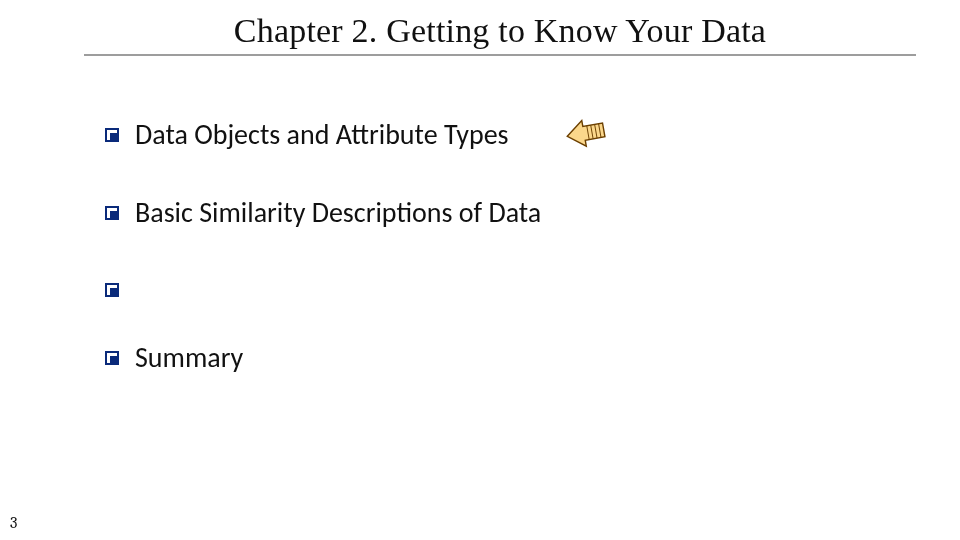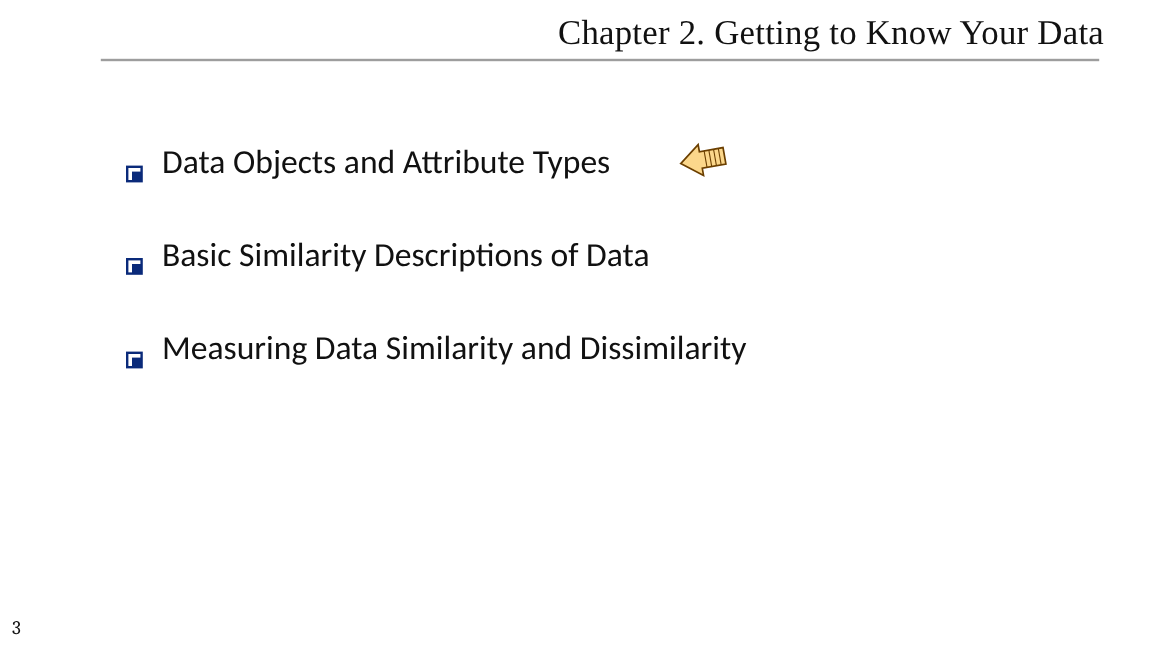--- a/index.html
+++ b/index.html
@@ -18,40 +18,40 @@
     height: 540px;
   }
   .title-wrap {
     position: absolute;
     left: 80px;
     right: 40px;
     top: 12px;
   }
   .title {
     font-family: Constantia, "Palatino Linotype", "Book Antiqua", Georgia, serif;
-    font-size: 29px;
+    font-size: 34px;
     color: #111;
-    text-align: right;
+    text-align: center;
     padding-bottom: 4px;
     letter-spacing: 0.2px;
   }
   .title-rule {
     height: 0;
     border-bottom: 2px solid #9d9d9d;
     margin: 0 4px;
   }
   .content {
     position: absolute;
     left: 105px;
     top: 118px;
     width: 740px;
   }
   .bullet-row {
     display: flex;
-    align-items: flex-end;
+    align-items: flex-start;
     margin-bottom: 44px;
   }
   .bullet-row:last-child { margin-bottom: 0; }
   .sq-bullet {
     flex: 0 0 auto;
     width: 14px;
     height: 14px;
     border: 2px solid #0a2a7a;
     box-sizing: border-box;
     margin-top: 10px;
@@ -104,23 +104,26 @@
     </div>
 
     <div class="bullet-row">
       <span class="sq-bullet"></span>
       <span class="bullet-text">Basic Similarity Descriptions of Data</span>
     </div>
 
 
     <div class="bullet-row">
       <span class="sq-bullet"></span>
-      <span class="bullet-text">Measuring Data Similarity and Dissimilarity</span>
     </div>
 
+    <div class="bullet-row">
+      <span class="sq-bullet"></span>
+      <span class="bullet-text">Summary</span>
+    </div>
 
   </div>
 
   <div class="pointer-arrow">
     <svg width="44" height="34" viewBox="0 0 44 34">
       <g transform="rotate(-10 22 17)">
         <polygon points="3,17 20,4 20,10 40,10 40,24 20,24 20,30" fill="#fbd78b" stroke="#6b3f00" stroke-width="1.4"></polygon>
         <line x1="24" y1="10" x2="24" y2="24" stroke="#6b3f00" stroke-width="0.9"></line>
         <line x1="28" y1="10" x2="28" y2="24" stroke="#6b3f00" stroke-width="0.9"></line>
         <line x1="32" y1="10" x2="32" y2="24" stroke="#6b3f00" stroke-width="0.9"></line>

